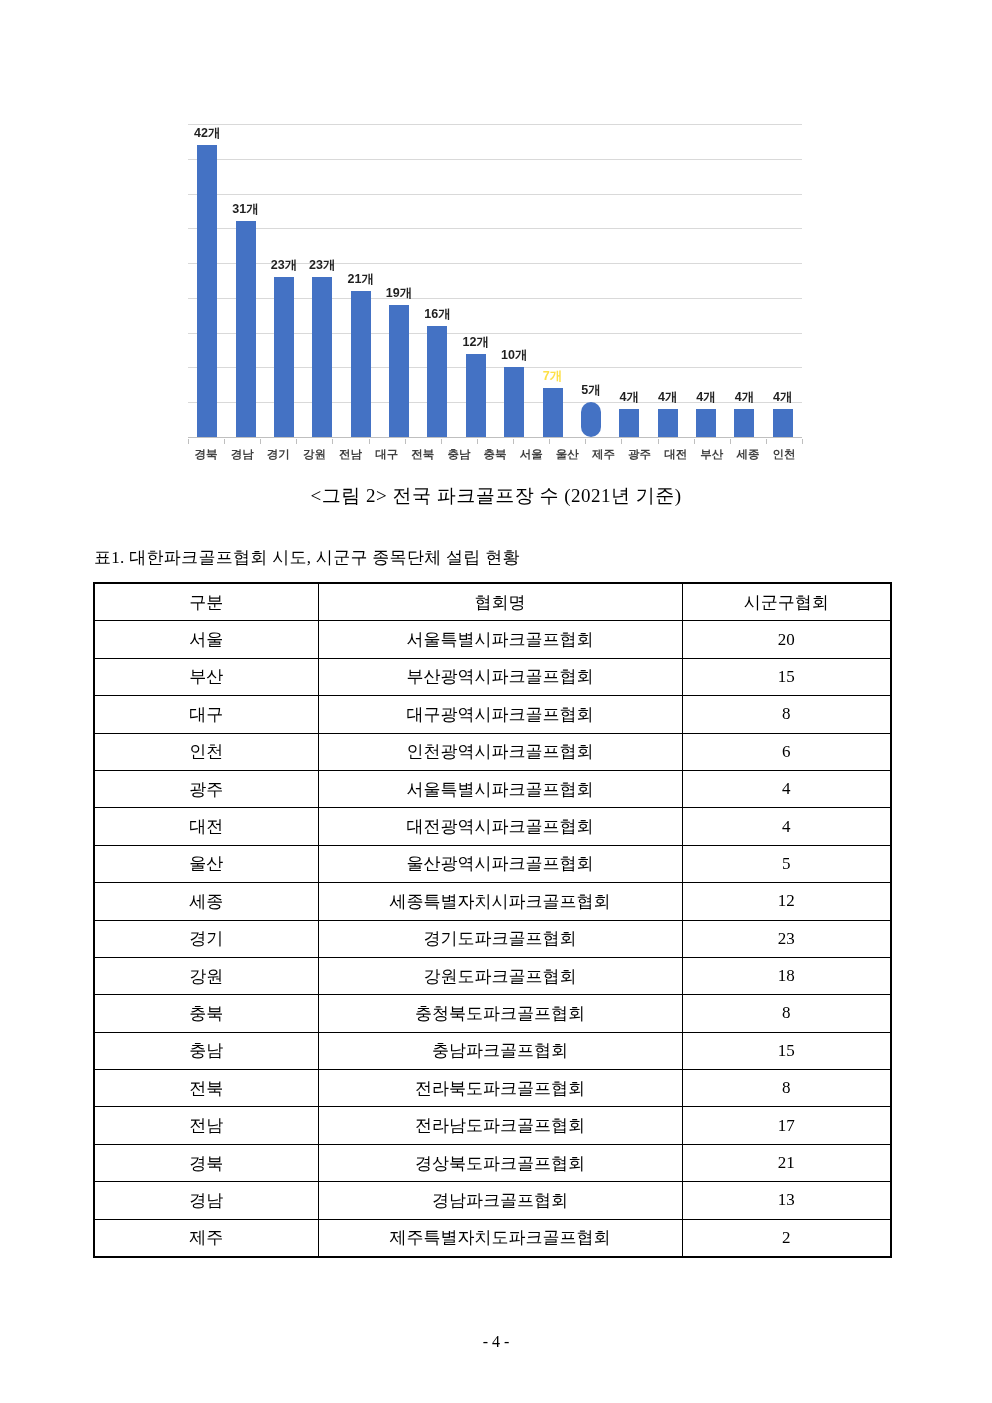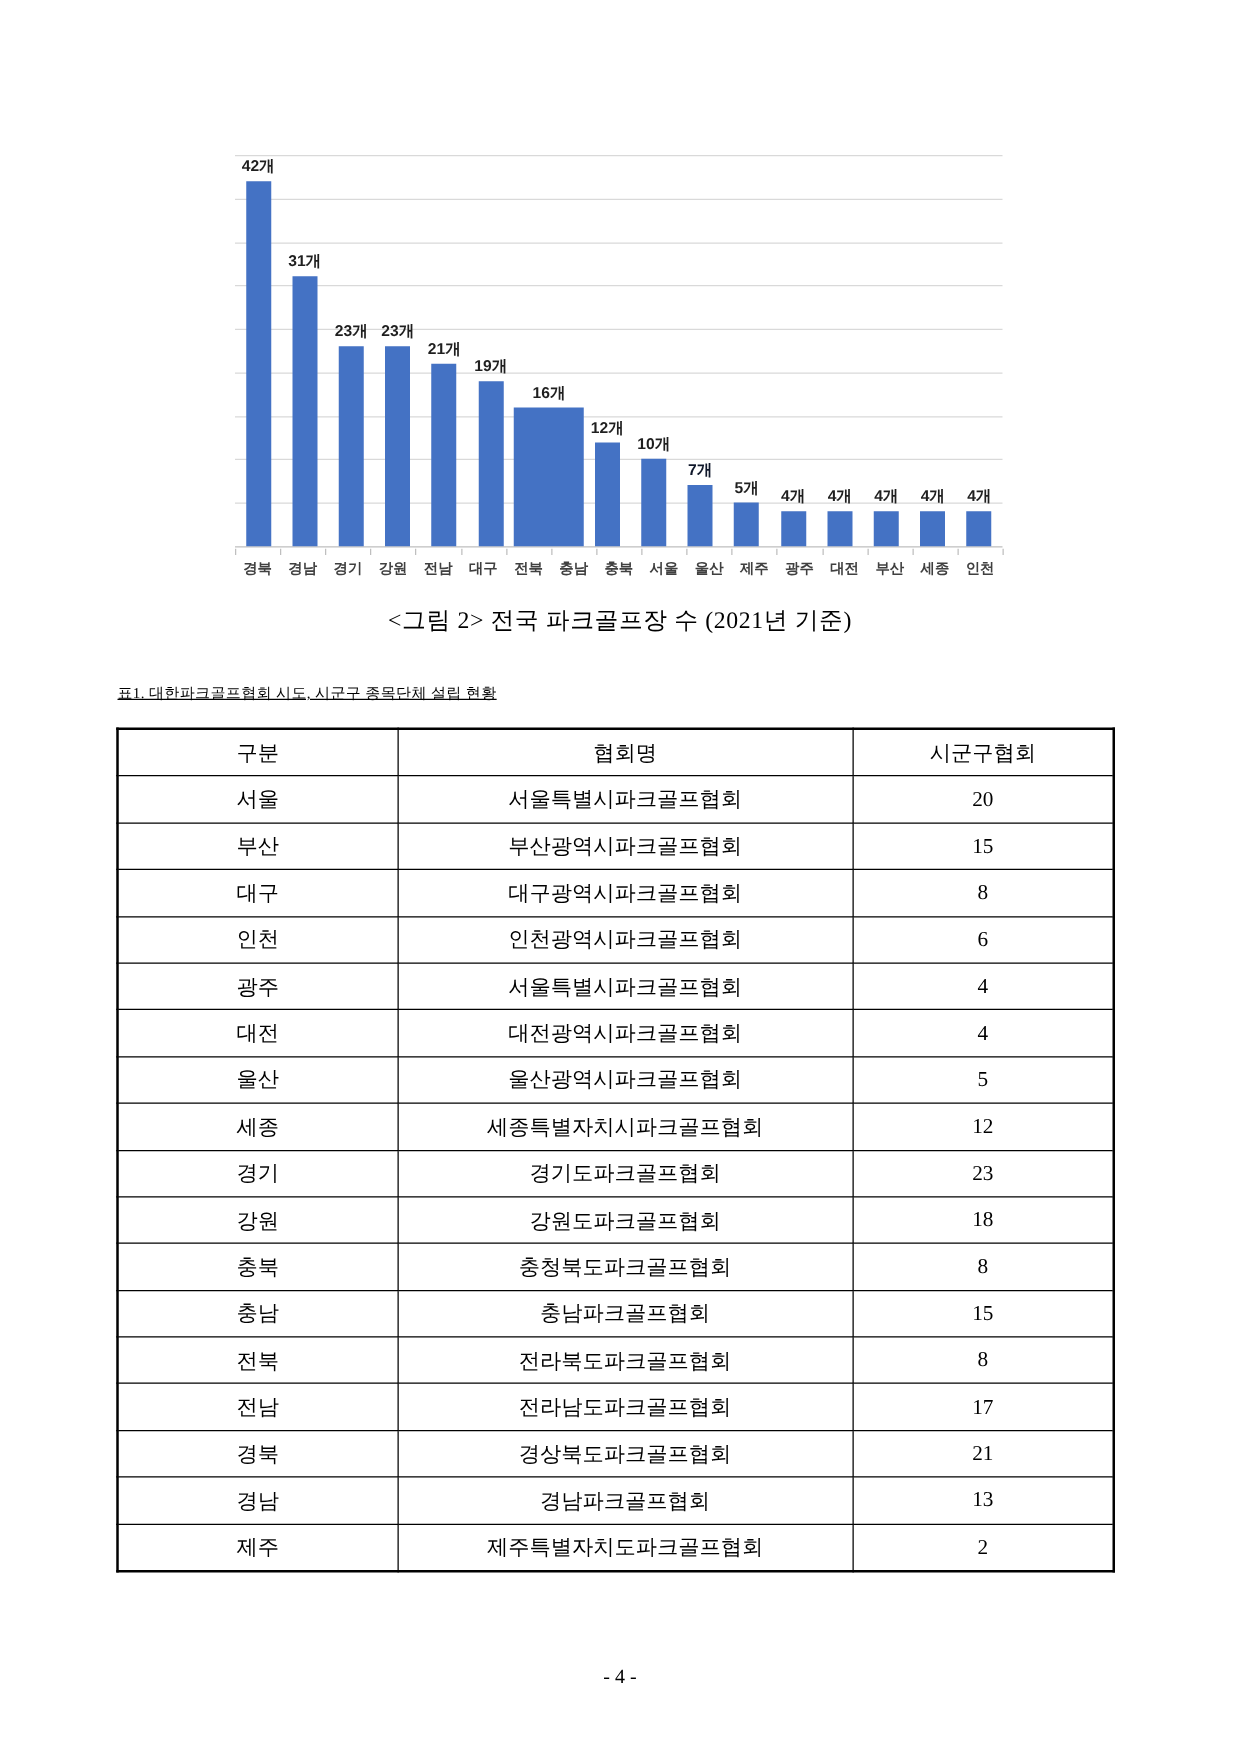--- a/index.html
+++ b/index.html
@@ -32,21 +32,21 @@
   .cat-label {
     flex:1; text-align:center;
     font-family:"Liberation Sans", sans-serif; font-weight:bold; font-size:11.5px;
   }
   
   .fig-caption {
     position:absolute; top:483px; left:0; width:992px; text-align:center;
     font-size:19px; letter-spacing:0.5px;
   }
   .table-title {
-    position:absolute; left:94px; top:546px; font-size:12px; letter-spacing:0.3px;text-decoration:underline;
+    position:absolute; left:94px; top:546px; font-size:17px; letter-spacing:0.3px;
   }
   
   table.assoc {
     position:absolute; left:93px; top:582px; width:797px;
     border-collapse:collapse; table-layout:fixed;
     border:2px solid #000;
   }
   table.assoc th, table.assoc td {
     border:1px solid #000; text-align:center; vertical-align:middle;
     font-weight:normal; font-size:17px; padding:4px; height:28.4px;
@@ -100,41 +100,41 @@
             <div class="bar" style="height: 146.067px; background: rgb(68, 114, 196);">
               <div class="bar-value-label" style="color: rgb(31, 31, 31);">21개</div>
             </div>
           </div>
           <div class="bar-cell">
             <div class="bar" style="height: 132.156px; background: rgb(68, 114, 196);">
               <div class="bar-value-label" style="color: rgb(31, 31, 31);">19개</div>
             </div>
           </div>
           <div class="bar-cell">
-            <div class="bar" style="height: 111.289px; background: rgb(68, 114, 196); padding-left: 36px;">
+            <div class="bar" style="height: 111.289px; background: rgb(68, 114, 196);">
               <div class="bar-value-label" style="color: rgb(31, 31, 31);">16개</div>
             </div>
           </div>
           <div class="bar-cell">
             <div class="bar" style="height: 83.4667px; background: rgb(68, 114, 196);">
               <div class="bar-value-label" style="color: rgb(31, 31, 31);">12개</div>
             </div>
           </div>
           <div class="bar-cell">
             <div class="bar" style="height: 69.5556px; background: rgb(68, 114, 196);">
               <div class="bar-value-label" style="color: rgb(31, 31, 31);">10개</div>
             </div>
           </div>
           <div class="bar-cell">
             <div class="bar" style="height: 48.6889px; background: rgb(68, 114, 196);">
-              <div class="bar-value-label" style="color: #0f172a;">7개</div>
-            </div>
-          </div>
-          <div class="bar-cell">
-            <div class="bar" style="height: 34.7778px; background: rgb(68, 114, 196);">
+              <div class="bar-value-label" style="color: #fde047;">7개</div>
+            </div>
+          </div>
+          <div class="bar-cell">
+            <div class="bar" style="height: 34.7778px; background: rgb(68, 114, 196); border-radius: 10px;">
               <div class="bar-value-label" style="color: rgb(31, 31, 31);">5개</div>
             </div>
           </div>
           <div class="bar-cell">
             <div class="bar" style="height: 27.8222px; background: rgb(68, 114, 196);">
               <div class="bar-value-label" style="color: rgb(31, 31, 31);">4개</div>
             </div>
           </div>
           <div class="bar-cell">
             <div class="bar" style="height: 27.8222px; background: rgb(68, 114, 196);">

